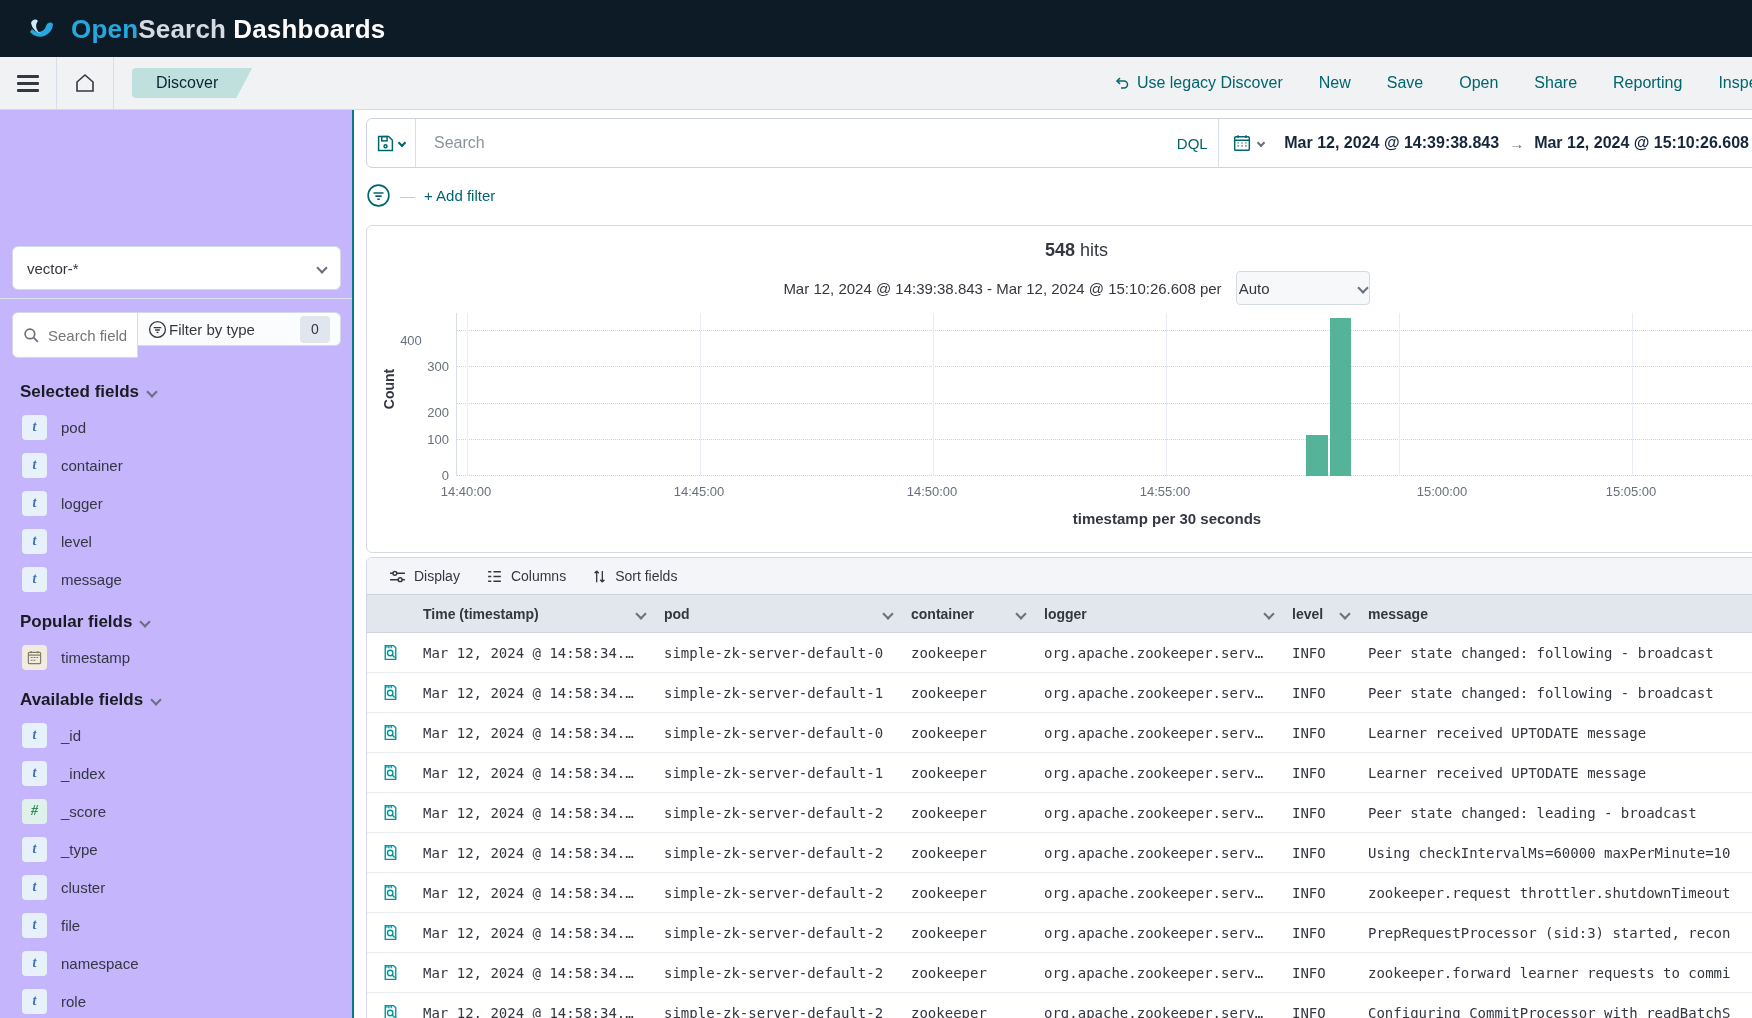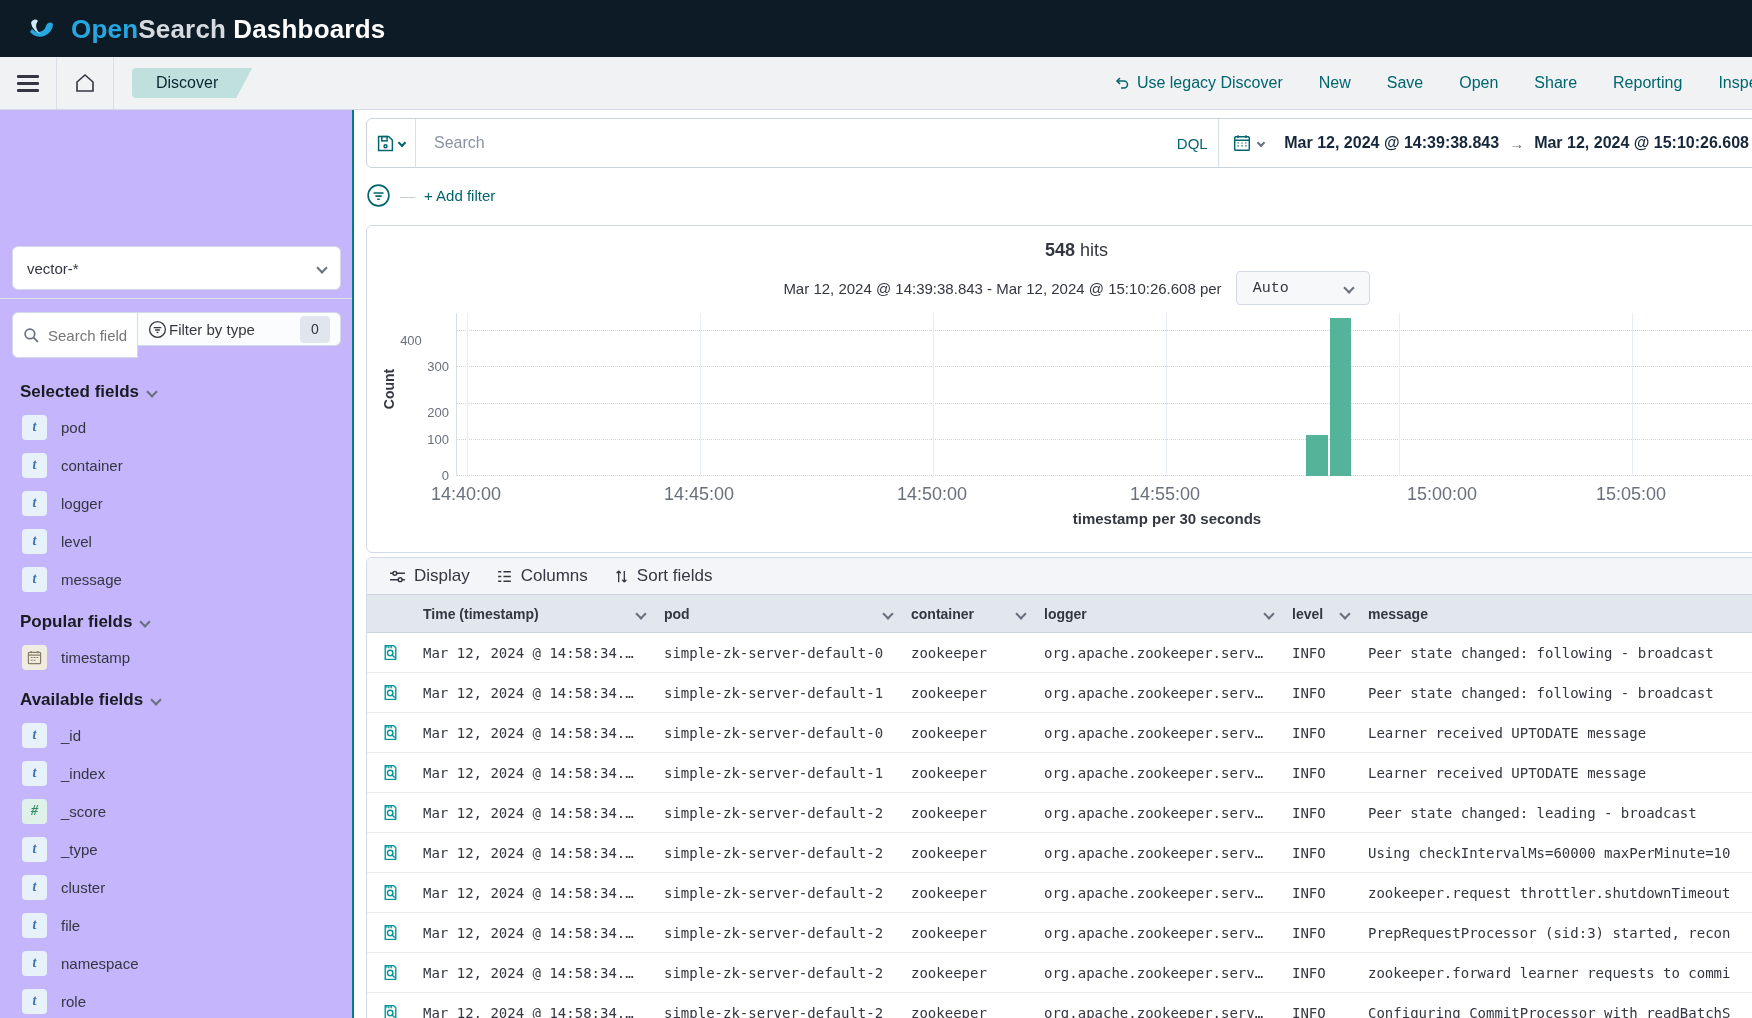--- a/index.html
+++ b/index.html
@@ -78,37 +78,37 @@
   .add-filter { color:#01656d; font-size:15px; cursor:pointer; }
 
   
   .card { background:#fff; border:1px solid #d3dae6; border-radius:6px; }
   .chart-card { position:absolute; left:12px; top:115px; width:1419px; height:328px; }
   .hits-title { position:absolute; top:14px; left:0; width:1419px; text-align:center; font-size:18px; }
   .hits-title b { font-weight:bold; }
   .hits-sub { position:absolute; top:44px; left:0; width:1419px; height:36px; display:flex; align-items:center;
     justify-content:center; gap:14px; font-size:15px; color:#343741; }
   .interval-select { width:134px; height:34px; background:#f6f8fa; border:1px solid #d3dae6; border-radius:4px;
-    display:flex; align-items:center; padding:0 16px; font-size:15px; cursor:pointer;font-family:Liberation Mono, monospace; }
+    display:flex; align-items:center; padding:0 2px; font-size:15px; cursor:pointer; }
   .interval-select .chev { margin-left:auto; }
   .plot { position:absolute; left:89px; top:87px; width:1330px; height:163px; border-left:1px solid #d8dee8; }
   .vgrid { position:absolute; top:0; bottom:0; width:1px; background:#e8ecf4; }
   .hgrid { position:absolute; left:0; right:0; height:0; border-top:1px dotted #c9d1e2; }
   .bar { position:absolute; bottom:0; }
   .ylab { position:absolute; width:76px; text-align:right; font-size:13px; color:#69707d; left:6px; }
-  .xlab { position:absolute; top:258px; font-size:18px; color:#69707d; transform:translateX(-50%); white-space:nowrap; }
+  .xlab { position:absolute; top:258px; font-size:13px; color:#69707d; transform:translateX(-50%); white-space:nowrap; }
   .ylabel-title { position:absolute; left:2px; top:155px; transform:rotate(-90deg); transform-origin:center;
     font-size:14px; font-weight:bold; color:#343741; }
   .xlabel-title { position:absolute; top:284px; left:600px; width:400px; text-align:center; font-size:15px;
     font-weight:bold; color:#343741; }
 
   
   .table-card { position:absolute; left:12px; top:447px; width:1419px; bottom:-60px; overflow:hidden; }
   .tbl-toolbar { height:36px; background:#f3f5f8; display:flex; align-items:center; gap:26px; padding-left:22px; }
-  .tbl-tool { display:flex; align-items:center; gap:8px; font-size:17px; color:#343741; cursor:pointer; }
+  .tbl-tool { display:flex; align-items:center; gap:8px; font-size:14px; color:#343741; cursor:pointer; }
   .thead { height:39px; background:#e2e6ed; border-top:1px solid #cdd3de; border-bottom:1px solid #cdd3de;
     display:flex; align-items:center; font-size:14px; font-weight:bold; }
   .th { display:flex; align-items:center; padding-left:9px; cursor:pointer; }
   .th .chev { margin-left:auto; margin-right:10px; }
   .trow { height:40px; display:flex; align-items:center; border-bottom:1px solid #e9edf2; font-size:14px; }
   .td { padding-left:9px; white-space:nowrap; overflow:hidden; }
   .c-icon { width:47px; flex:none; display:flex; justify-content:center; padding-left:0; }
   .c-time { width:241px; flex:none; } .c-pod { width:247px; flex:none; } .c-cont { width:133px; flex:none; }
   .c-log { width:248px; flex:none; } .c-lvl { width:76px; flex:none; } .c-msg { flex:1; }
   .expand-btn { color:#01959b; cursor:pointer; display:flex; }

